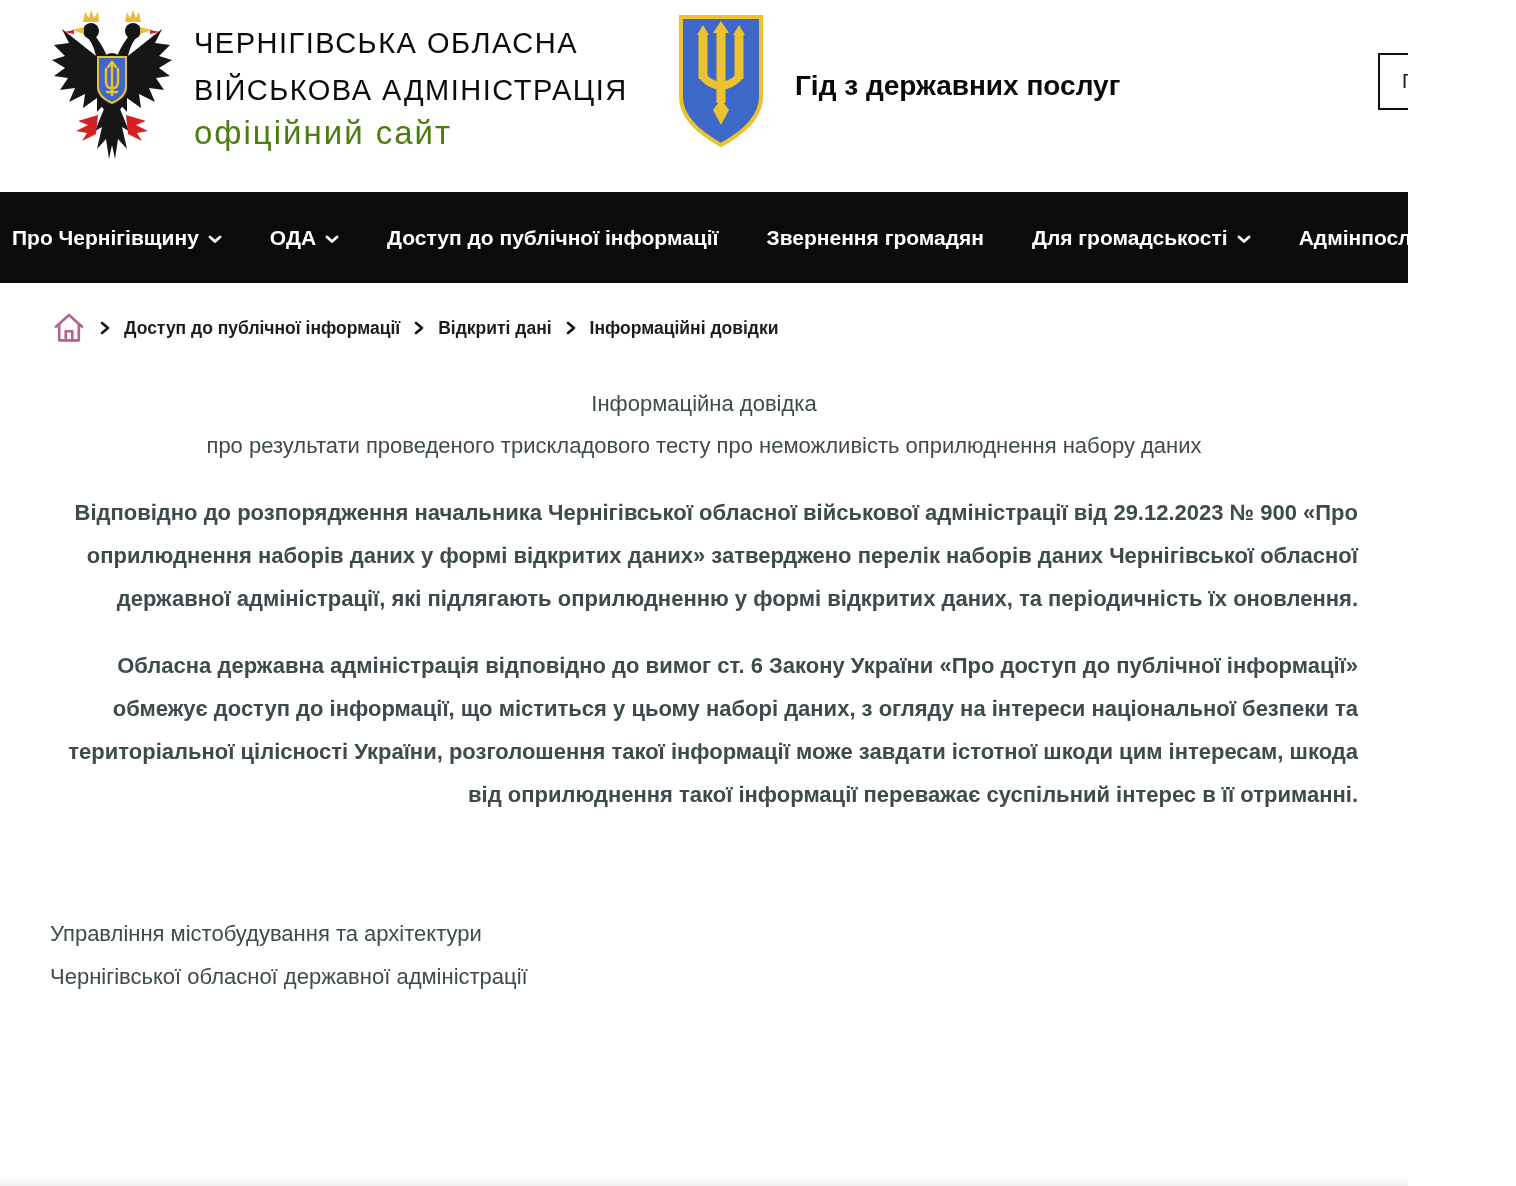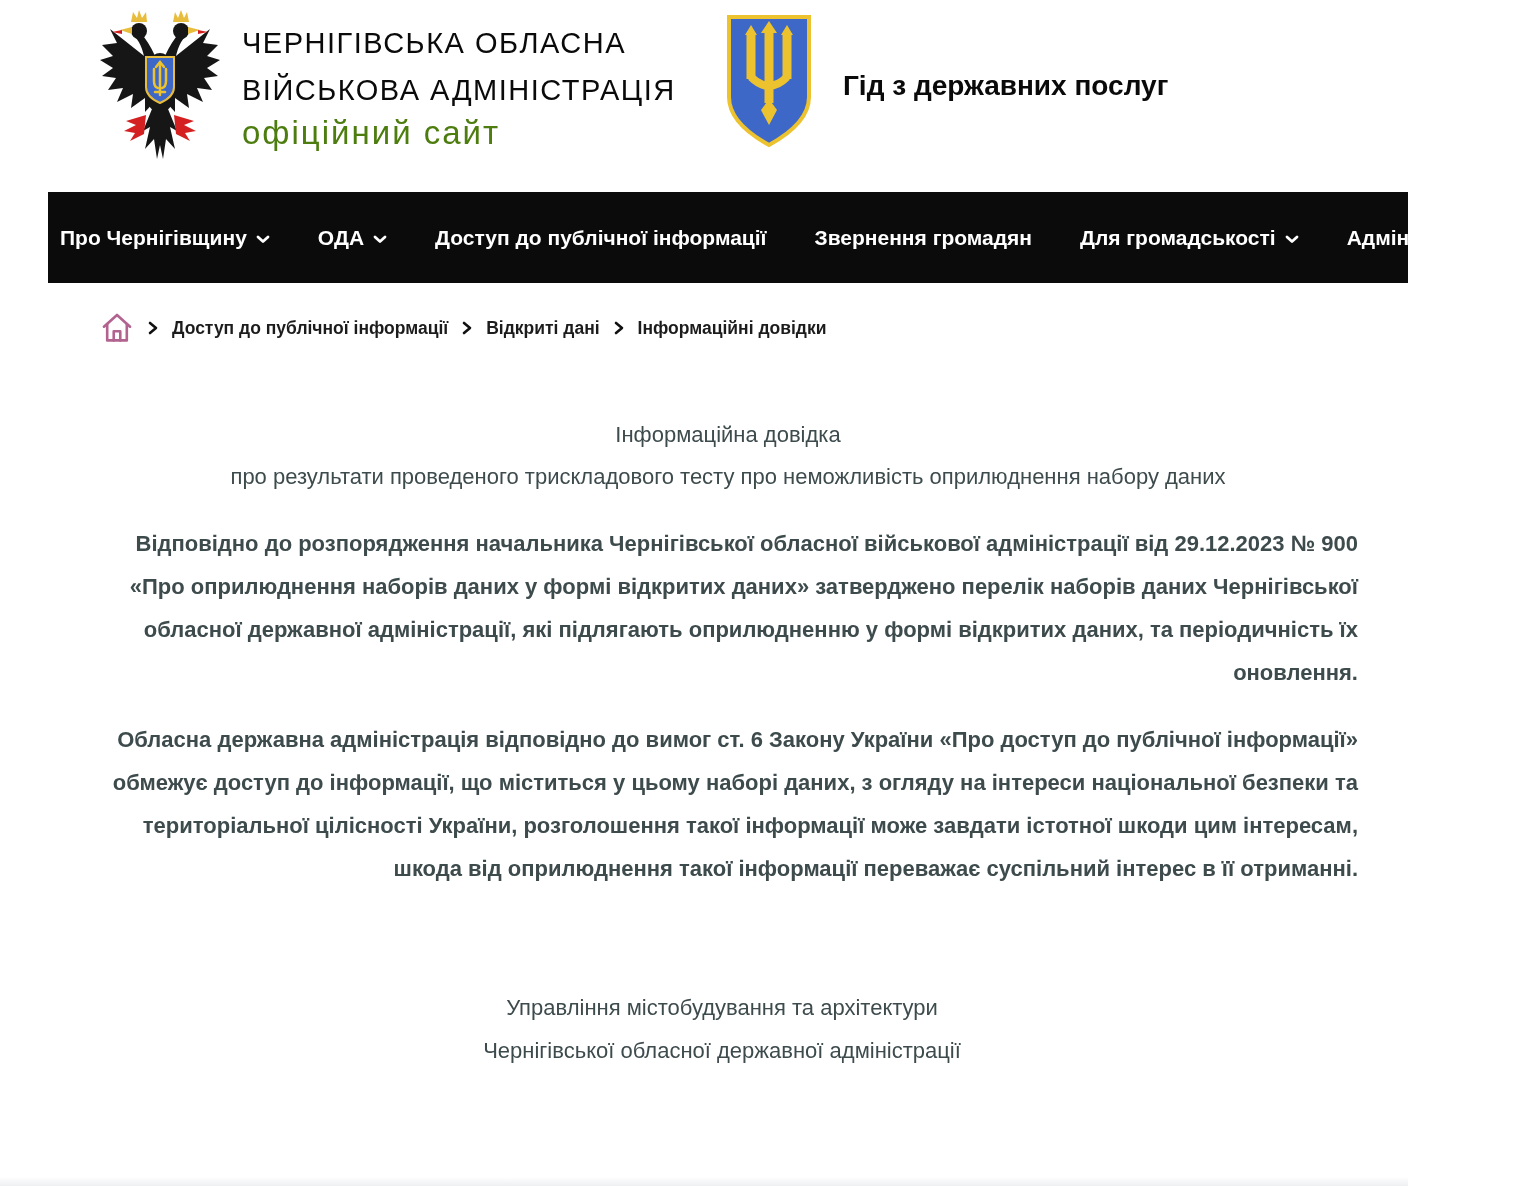--- a/index.html
+++ b/index.html
@@ -1,19 +1,19 @@
 <!DOCTYPE html>
 <html><head>
 <meta charset="utf-8">
 <style>
   * { margin:0; padding:0; box-sizing:border-box; }
   html, body { background:#ffffff; }
   .page {
     width:1408px; height:1186px; position:relative; overflow:hidden;
-    background:#fff; font-family:"Liberation Sans", sans-serif; color:#000;padding-left:48px;
+    background:#fff; font-family:"Liberation Sans", sans-serif; color:#000;
   }
 
   
   .header { position:relative; height:192px; background:#fff; }
   .coat-of-arms { position:absolute; left:52px; top:6px; width:120px; height:162px; cursor:pointer; }
   .site-title {
     position:absolute; left:194px; top:20px;
     font-size:29px; font-weight:400; letter-spacing:1.5px; line-height:47px; color:#0a0a0a;
   }
   .site-subtitle {
@@ -52,24 +52,24 @@
     display:flex; align-items:center; gap:14px; padding:26px 0 0 52px; height:64px;
   }
   .crumb-home { width:34px; height:34px; cursor:pointer; }
   .crumb-sep { display:block; }
   .crumb-link {
     font-size:17.5px; font-weight:700; color:#1c1c1c; text-decoration:none; cursor:pointer;
   }
 
   
   .article { padding:0 50px; color:#3e4b4d; }
-  .article-title { margin-top:67px; text-align:center; font-size:22px; line-height:42px; }
+  .article-title { margin-top:36px; text-align:center; font-size:22px; line-height:42px; }
   .article p { margin-top:24px; font-size:22px; line-height:43px; text-align:right;font-weight:bold; }
   .signature {
-    margin-top:96px; text-align:center; padding-right:12px;
+    margin-top:96px; text-align:left; padding-right:12px;
     font-size:22px; line-height:43px; color:#3e4b4d;
   }
   .bottom-strip {
     position:absolute; left:0; bottom:0; width:100%; height:9px;
     background:linear-gradient(180deg, #ffffff 0%, #edeff1 100%);
   }
 </style>
 </head>
 <body>
 

